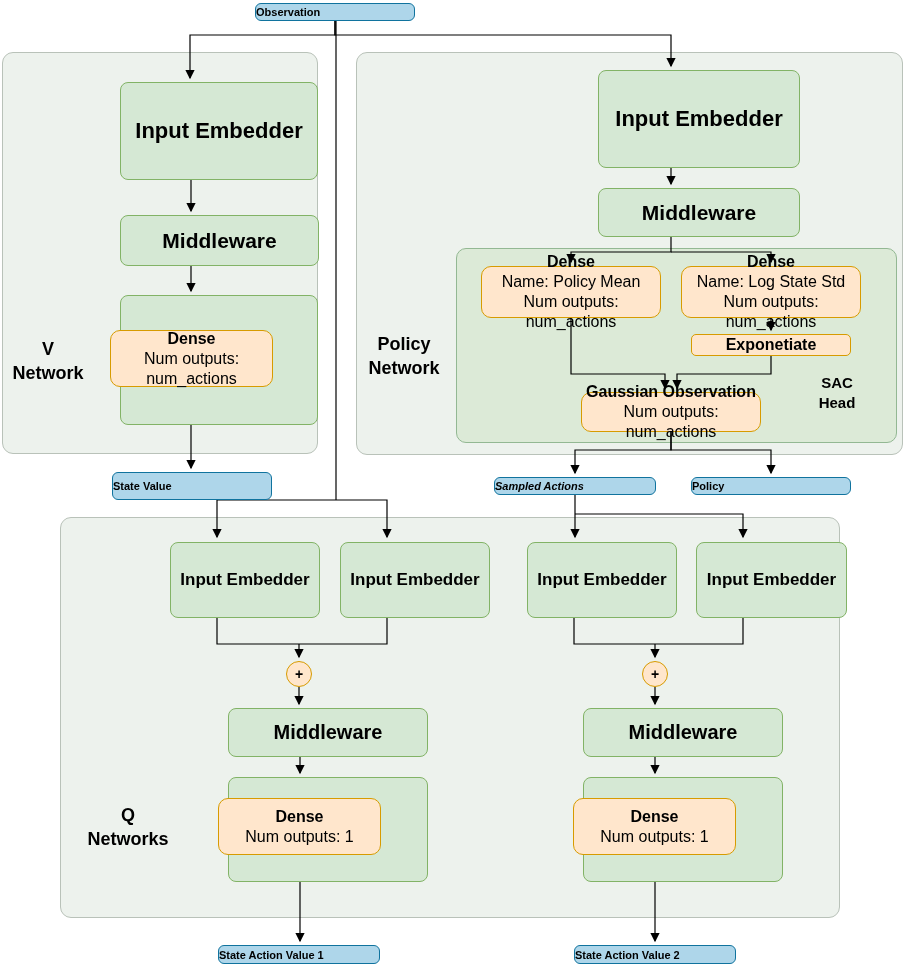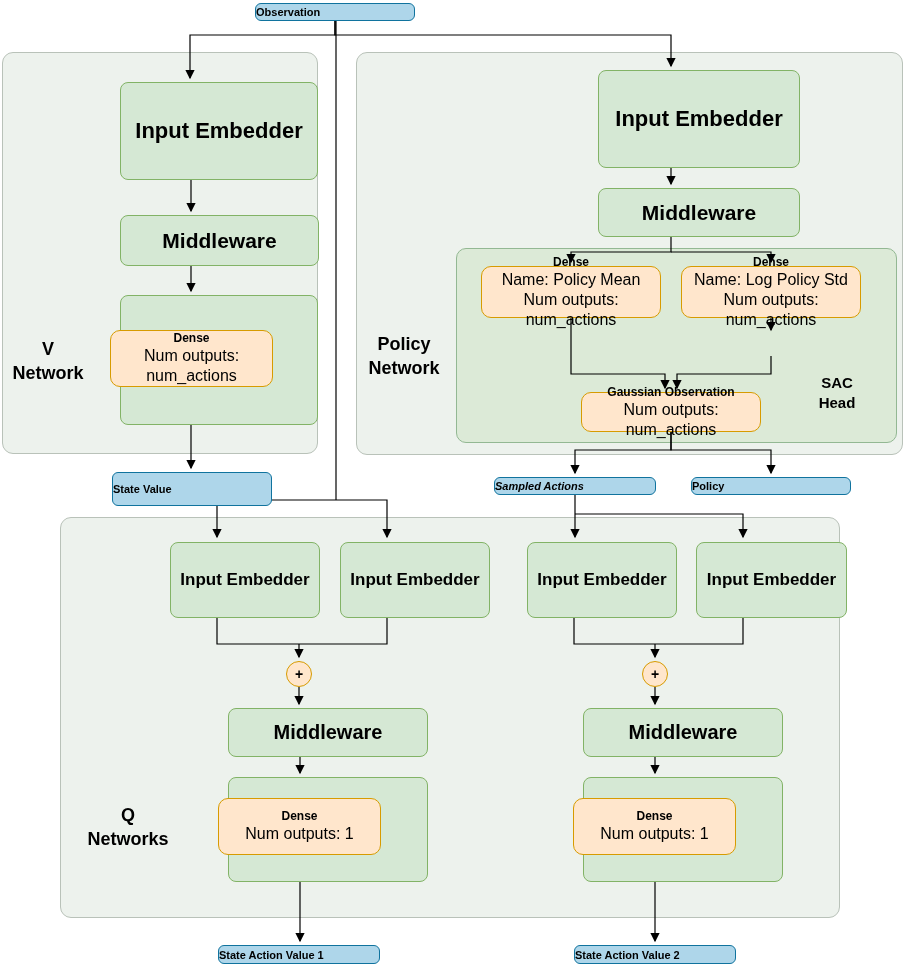--- a/index.html
+++ b/index.html
@@ -11,21 +11,21 @@
 
   #wires { position:absolute; left:0; top:0; z-index:2; pointer-events:none; }
   #wires line, #wires polyline { stroke:#000; stroke-width:1.2; fill:none; }
 
   .gbox { position:absolute; background:#d5e8d4; border:1.5px solid #82b366; border-radius:8px;
           display:flex; align-items:center; justify-content:center; font-weight:bold;
           text-align:center; z-index:3;margin-left:28px; }
   .obox { position:absolute; background:#ffe6cc; border:1.5px solid #d79b00; border-radius:10px;
           display:flex; flex-direction:column; align-items:center; justify-content:center;
           text-align:center; z-index:4; line-height:1.25; }
-  .obox .t { font-weight:bold; font-size:12px; }
+  .obox .t { font-weight:bold; font-size:16px; }
   .obox .s { font-size:16px; }
   .bbox { position:absolute; background:#aed6ea; border:1px solid #10739e; border-radius:6px;
           display:flex; align-items:center; justify-content:flex-start; font-weight:bold;
           font-size:11px; z-index:3; }
   .plus { position:absolute; width:26px; height:26px; border-radius:50%; background:#ffe6cc;
           border:1.5px solid #d79b00; display:flex; align-items:center; justify-content:center;
           font-weight:bold; font-size:14px; z-index:3; }
   .plabel { position:absolute; font-weight:bold; font-size:18px; text-align:center; z-index:3; line-height:1.35; }
 </style>
 </head>
@@ -98,21 +98,21 @@
   </div>
   <div class="gbox" style="left:92px; top:295px; width:198px; height:130px;"></div>
   <div class="obox" style="left:110px; top:330px; width:163px; height:57px;">
     <div class="t">Dense</div>
     <div class="s">Num outputs: num_actions</div>
   </div>
   <div class="plabel" style="left:8px; top:337px; width:80px;">
     <div>V</div>
     <div>Network</div>
   </div>
-  <div class="bbox" style="left:112px; top:472px; width:160px; height:34px;">
+  <div class="bbox" style="left:112px; top:472px; width:160px; height:28px;">
     <span>State Value</span>
   </div>
 
   <div class="gbox" style="left:570px; top:70px; width:202px; height:98px; font-size:22px;">
     <span>Input Embedder</span>
   </div>
   <div class="gbox" style="left:570px; top:188px; width:202px; height:49px; font-size:21px;">
     <span>Middleware</span>
   </div>
   <div class="plabel" style="left:358px; top:332px; width:92px;">
@@ -120,22 +120,25 @@
     <div>Network</div>
   </div>
 
   <div class="obox" style="left:481px; top:266px; width:180px; height:52px;">
     <div class="t">Dense</div>
     <div class="s">Name: Policy Mean</div>
     <div class="s">Num outputs: num_actions</div>
   </div>
   <div class="obox" style="left:681px; top:266px; width:180px; height:52px;">
     <div class="t">Dense</div>
-    <div class="s">Name: Log Policy Std</div>
-    <div class="s">Num outputs: num_actions</div>
+    <div class="s">Name: Log State Std</div>
+    <div class="s">Num outputs: num_actions</div>
+  </div>
+  <div class="obox" style="left:691px; top:334px; width:160px; height:22px; border-radius:5px;">
+    <div class="t">Exponetiate</div>
   </div>
   <div class="obox" style="left:581px; top:392px; width:180px; height:40px;">
     <div class="t">Gaussian Observation</div>
     <div class="s">Num outputs: num_actions</div>
   </div>
   <div class="plabel" style="left:805px; top:373px; width:64px; font-size:15px;">
     <div>SAC</div>
     <div>Head</div>
   </div>
 

